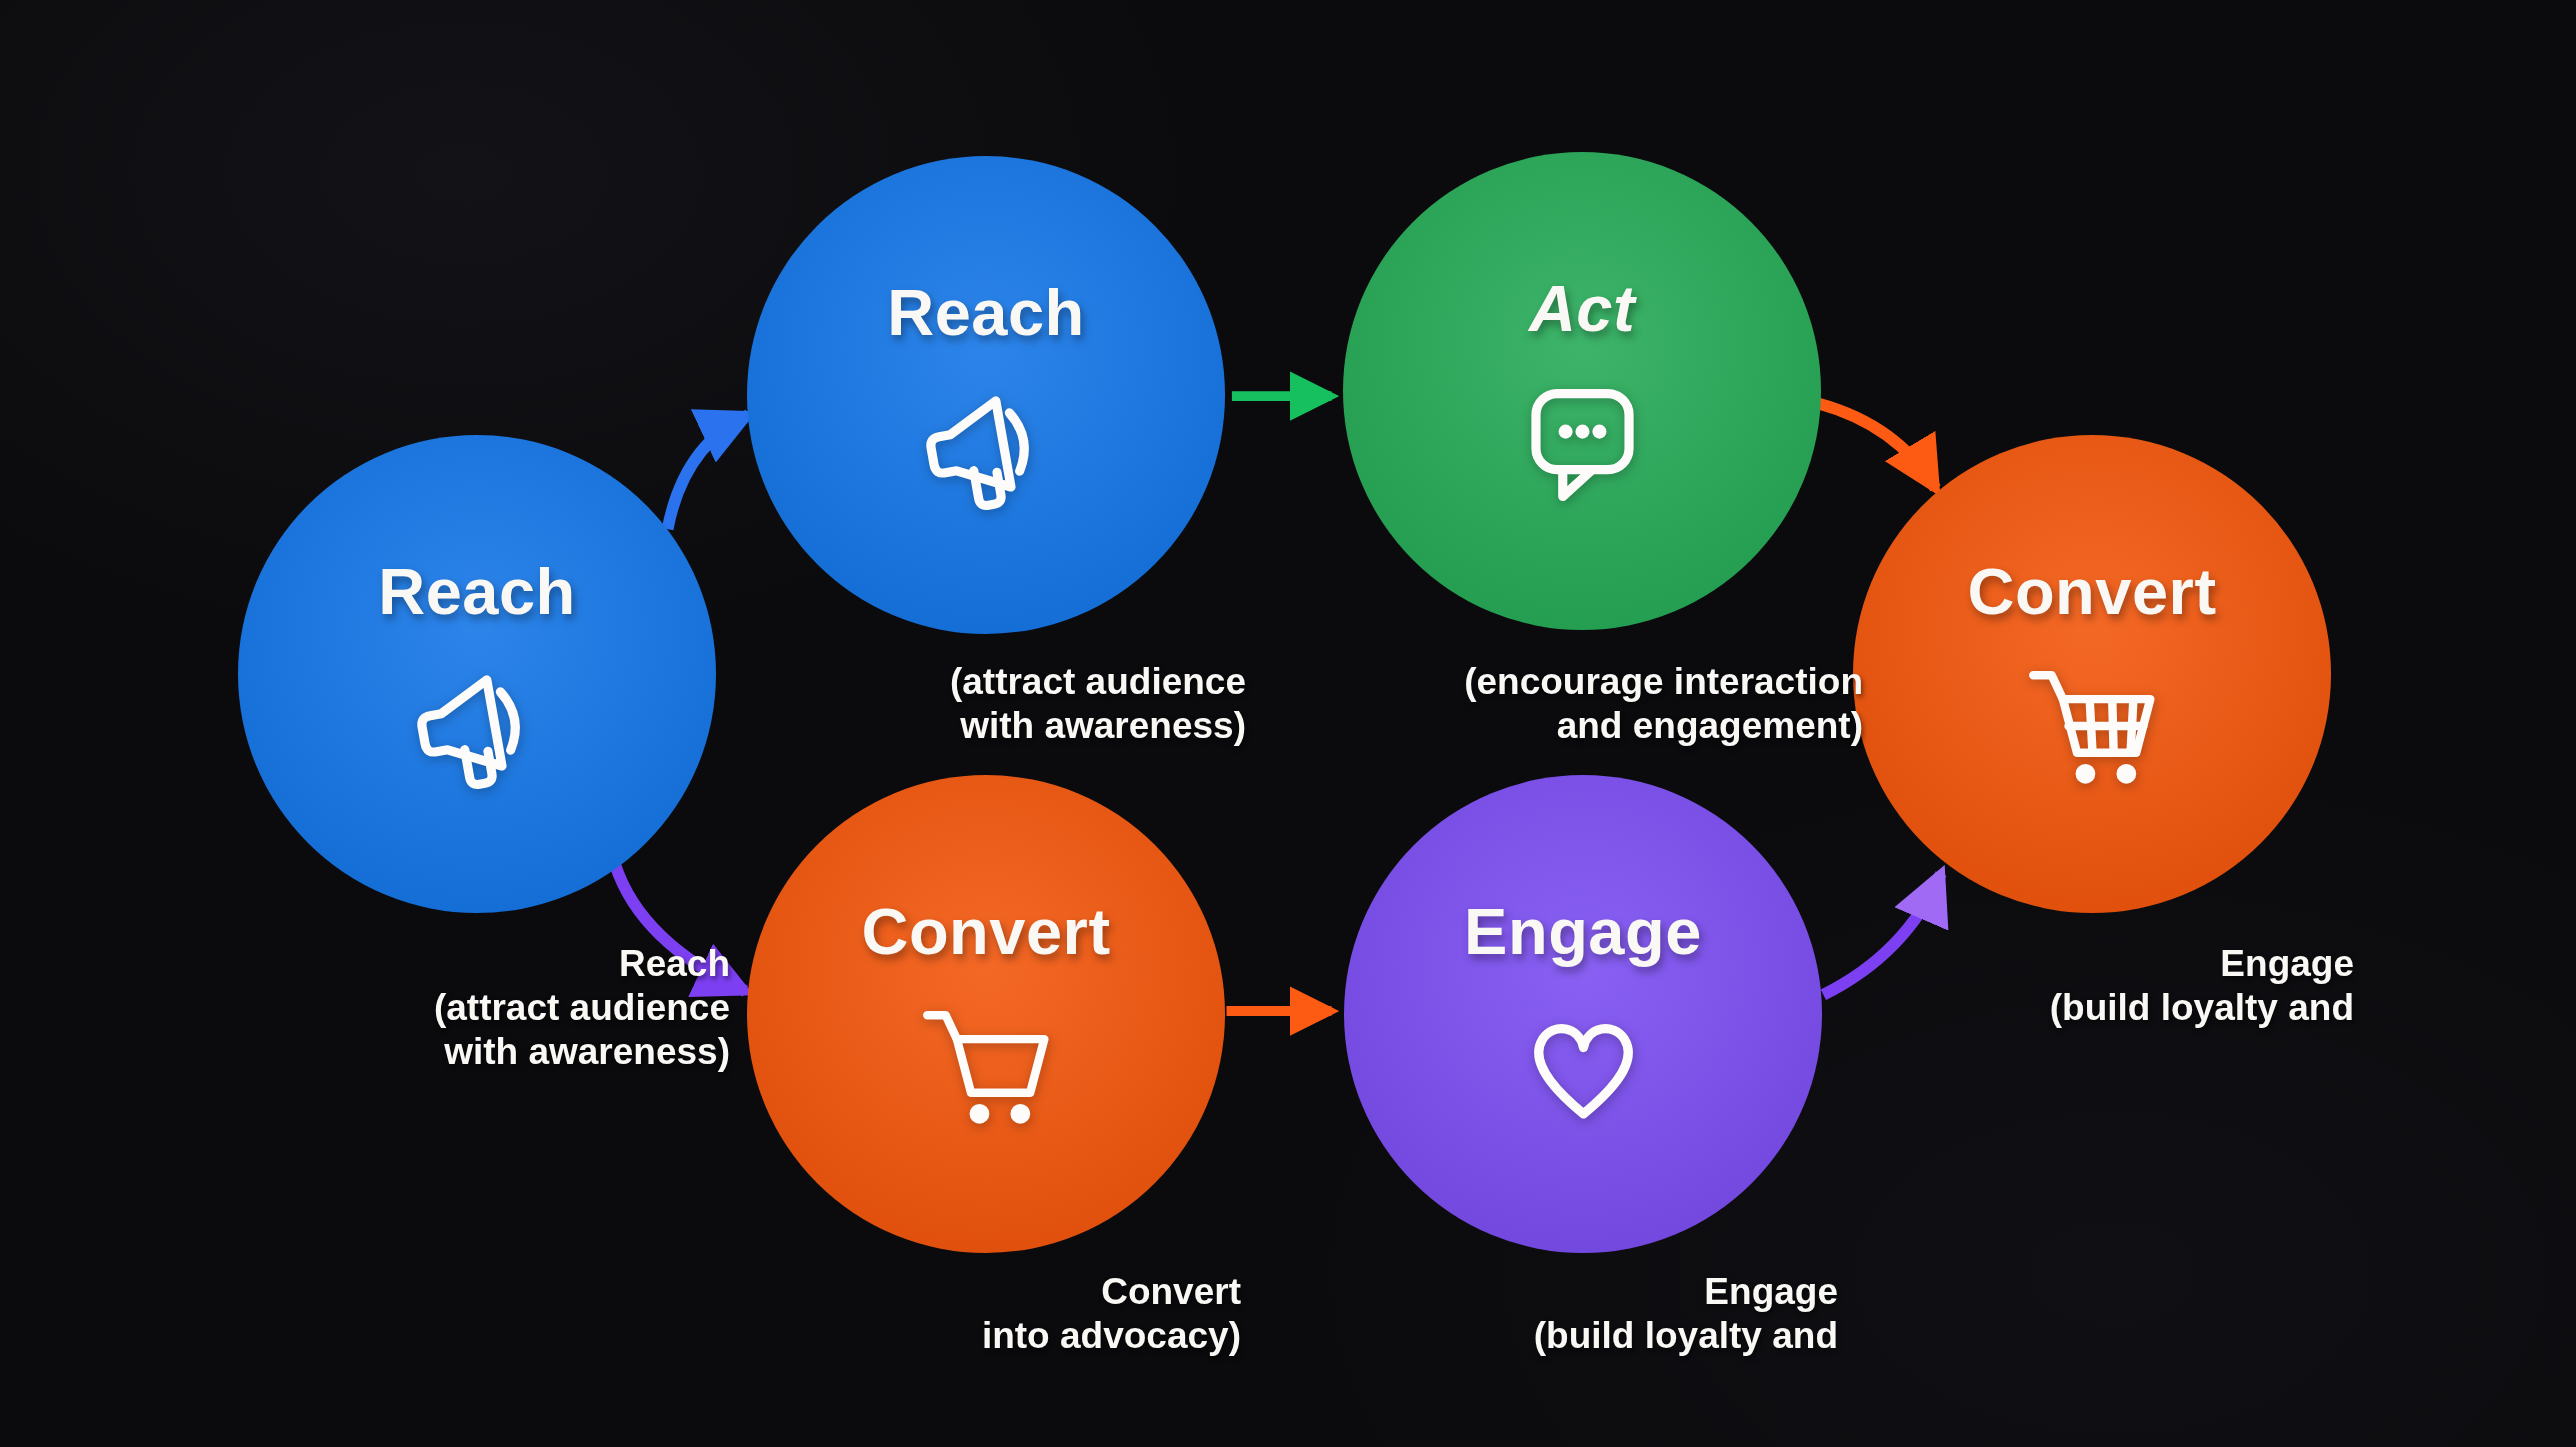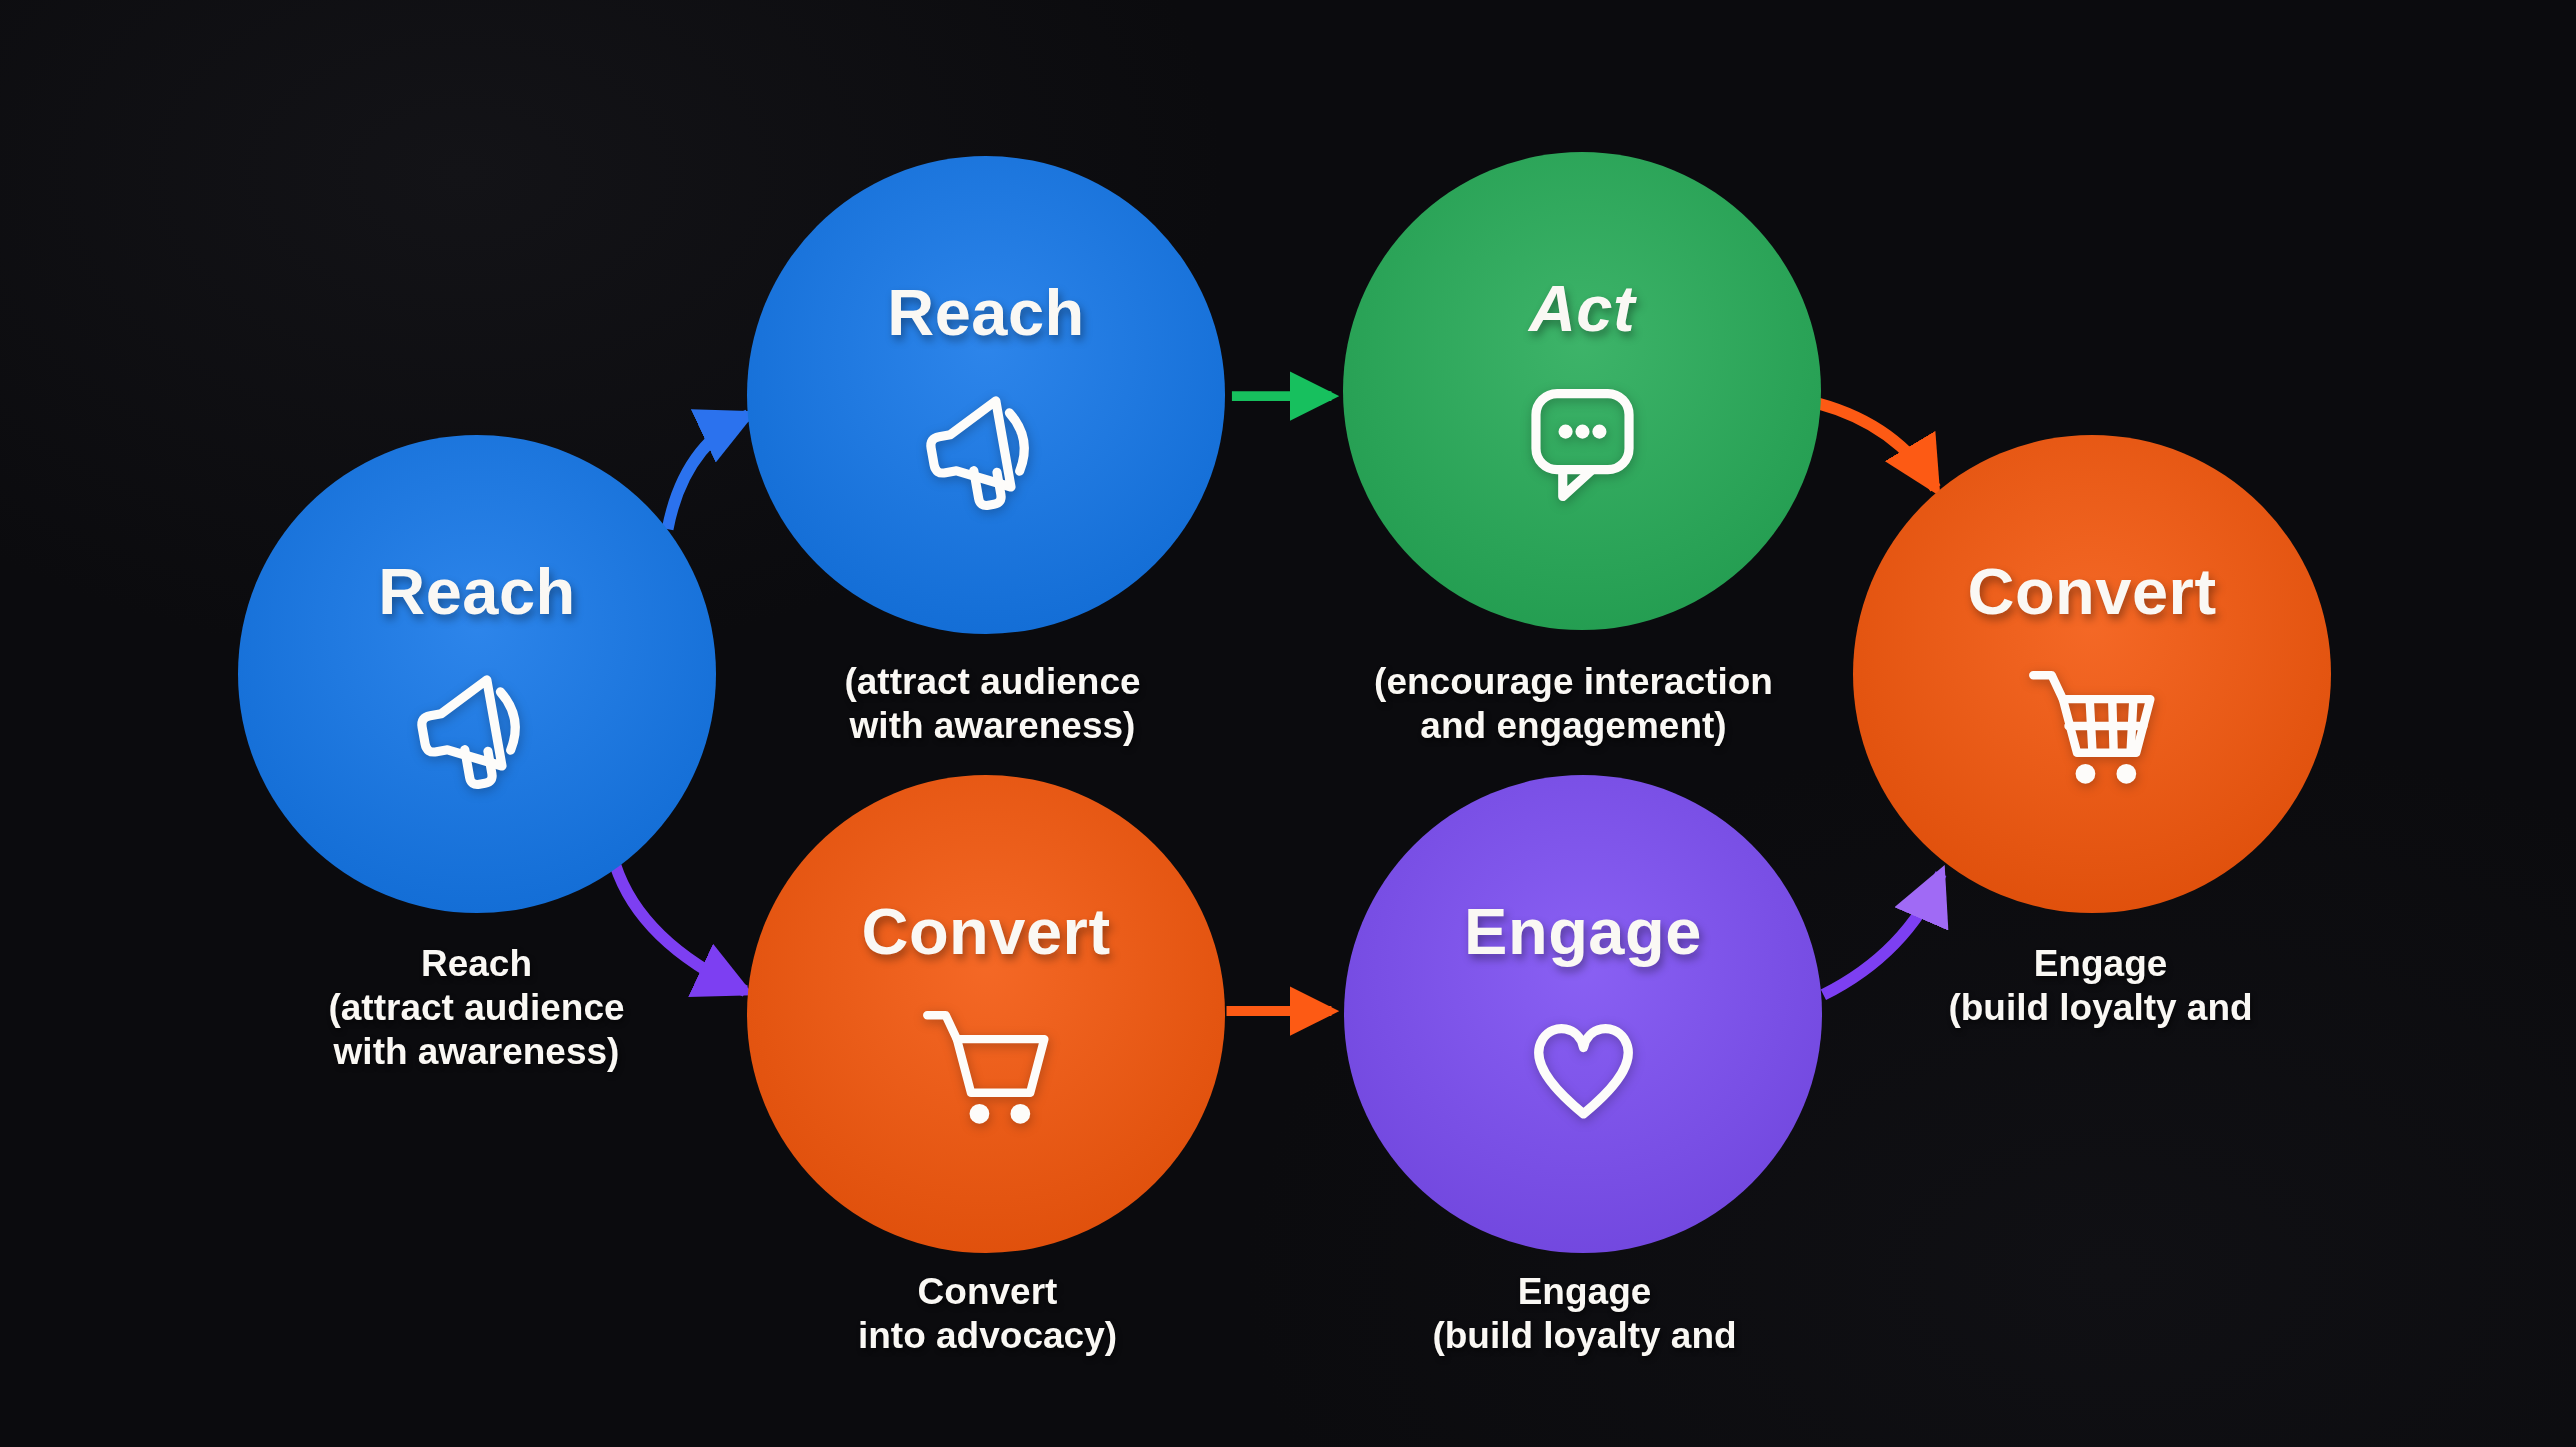--- a/index.html
+++ b/index.html
@@ -23,33 +23,33 @@
   .node-title{
     color:var(--text,#fff);font-size:65px;font-weight:bold;letter-spacing:0.5px;
     text-shadow:2.7px 4.5px 9px rgba(0,0,0,0.35);
   }
   .icon{width:141px;height:141px;display:block;filter:drop-shadow(1.8px 3.6px 5.4px rgba(0,0,0,0.25));}
   .caption{
     position:absolute;width:507px;text-align:center;color:var(--text,#fff);
     font-size:37px;line-height:44px;font-weight:bold;
     text-shadow:1.8px 2.7px 5.4px rgba(0,0,0,0.5);
   }
-  .caption span{display:block;}
+  .caption span{display:block;text-align:right;}
   .edges{position:absolute;left:0;top:0;width:2576px;height:1447px;}
   
   #n-reach-main{left:238px;top:435px;}
   #n-reach-top{left:747px;top:156px;}
   #n-act{left:1343px;top:152px;}
   #n-convert-right{left:1853px;top:435px;}
   #n-convert-bottom{left:747px;top:775px;}
   #n-engage{left:1344px;top:775px;}
   
   #c-reach-main{left:223px;top:942px;}
   #c-reach-top{left:739px;top:660px;}
-  #c-act{left:1320px;top:660px;}
+  #c-act{left:1356px;top:660px;}
   #c-convert-right{left:1847px;top:942px;}
   #c-convert-bottom{left:734px;top:1270px;}
   #c-engage{left:1331px;top:1270px;}
 </style>
 </head>
 <body>
 
 <div class="canvas">
 
   <svg class="edges" viewBox="0 0 2848 1600">

